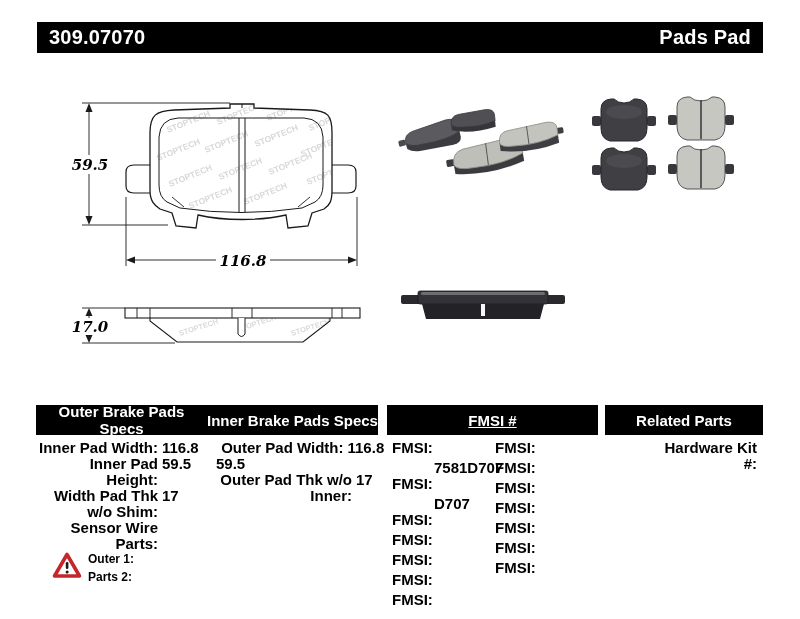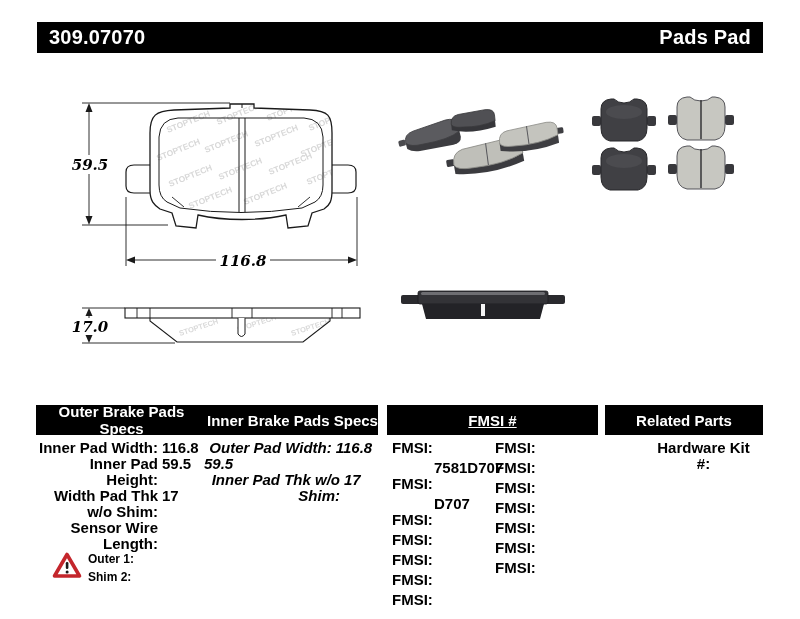--- a/index.html
+++ b/index.html
@@ -12,21 +12,21 @@
   .tbar .cell{flex:1;text-align:center;}
   .spec{position:absolute;top:440px;font-size:15px;font-weight:bold;line-height:16px;}
   .specrow{display:flex;}
   .lbl{text-align:right;}
   .val{margin-left:4px;min-width:2px;}
   .inner .lbl{width:122px;}
   .outer .lbl{width:140px;}
   .fmrow{display:flex;}
   .fl{width:34px;}
   .fv{margin-left:8px;margin-top:20px;}
-  .rel .lbl{text-align:center;margin-left:45px;}
+  .rel .lbl{text-align:right;margin-left:45px;}
   .notes{position:absolute;left:88px;top:550px;font-size:12px;font-weight:bold;line-height:18px;}
   svg{position:absolute;}
   .dimtext{font-family:"DejaVu Serif","Liberation Serif",serif;font-style:italic;font-weight:bold;
            font-size:15px;}
   .wm{font-family:"Liberation Sans",sans-serif;font-weight:bold;}
 </style>
 </head>
 <body>
 
 <div class="sheet">
@@ -221,35 +221,35 @@
     </div>
     <div class="specrow">
       <span class="lbl">Inner Pad Height:</span>
       <span class="val">59.5</span>
     </div>
     <div class="specrow">
       <span class="lbl">Width Pad Thk w/o Shim:</span>
       <span class="val">17</span>
     </div>
     <div class="specrow">
-      <span class="lbl">Sensor Wire Length:</span>
+      <span class="lbl">Sensor Wire Parts:</span>
       <span class="val"></span>
     </div>
   </div>
 
-  <div class="spec outer" style="left:200px;width:170px;font-style:italic;">
+  <div class="spec outer" style="left:212px;width:170px;">
     <div class="specrow">
       <span class="lbl">Outer Pad Width:</span>
       <span class="val">116.8</span>
     </div>
     <div class="specrow">
       <span class="val">59.5</span>
     </div>
     <div class="specrow">
-      <span class="lbl">Inner Pad Thk w/o Shim:</span>
+      <span class="lbl">Outer Pad Thk w/o Inner:</span>
       <span class="val">17</span>
     </div>
   </div>
 
   <div class="spec" style="left:392px;width:100px;">
     <div class="fmrow">
       <span class="fl">FMSI:</span>
       <span class="fv">7581D707</span>
     </div>
     <div class="fmrow">
@@ -320,18 +320,18 @@
     <path d="M15,2.5 L27.5,24 L2.5,24 Z" fill="#fff" stroke="#c4262c" stroke-width="3.6" stroke-linejoin="round"></path>
     <rect x="13.8" y="10" width="2.6" height="7" rx="1.2" fill="#1a1a1a"></rect>
     <circle cx="15.1" cy="20" r="1.5" fill="#1a1a1a"></circle>
   </svg>
   <div class="notes">
     <div>
       <span>Outer 1:</span>
       <span></span>
     </div>
     <div>
-      <span>Shim 2:</span>
+      <span>Parts 2:</span>
       <span></span>
     </div>
   </div>
 
 </div>
 
 </body></html>

